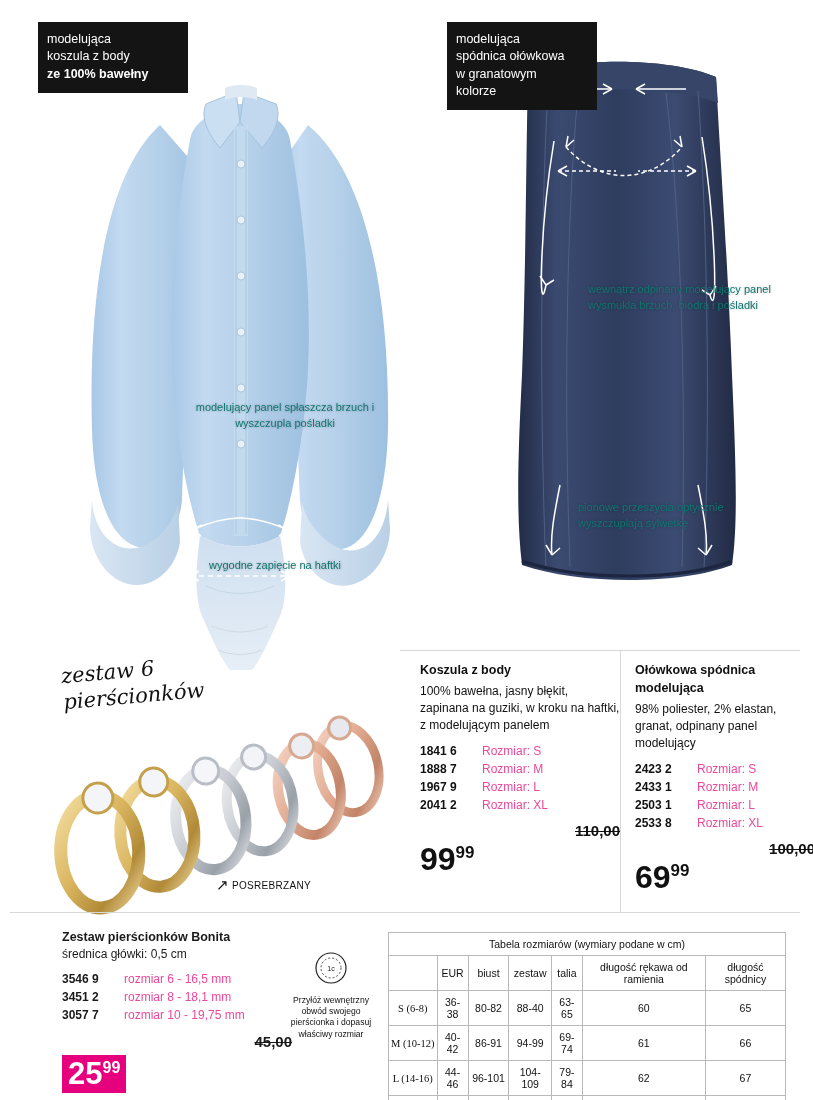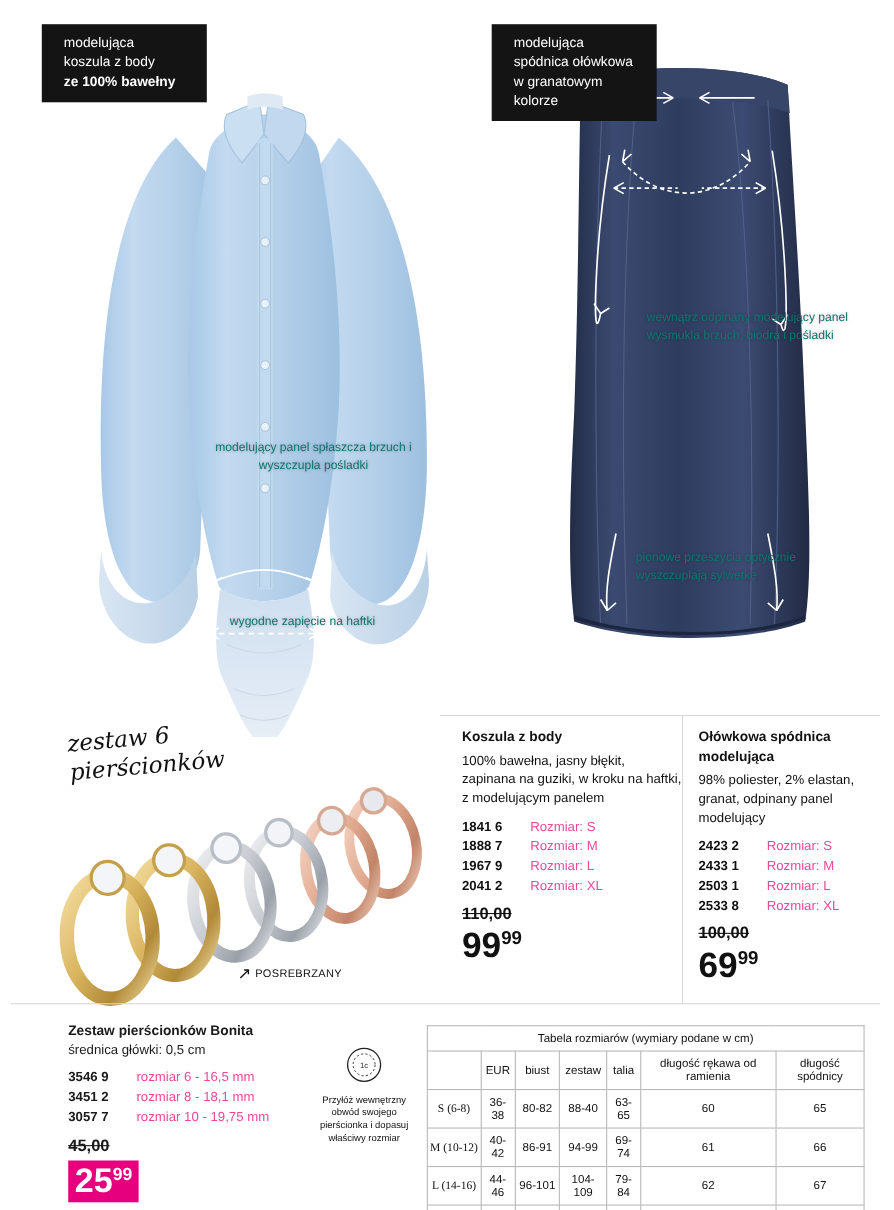--- a/index.html
+++ b/index.html
@@ -14,21 +14,21 @@
   }
   .page { position: relative; width: 813px; height: 1100px; }
 
   
   .callout {
     position: absolute;
     background: #141414;
     color: #ffffff;
     font-size: 12.5px;
     line-height: 1.38;
-    padding: 9px 12px 10px 20px;
+    padding: 9px 12px 10px 9px;
     z-index: 30;
   }
   #callout-shirt { left: 38px; top: 22px; width: 150px; }
   #callout-skirt { left: 447px; top: 22px; width: 150px; }
 
   
   .shirt-wrap { position:absolute; left:40px; top:30px; width:400px; height:640px; }
   .skirt-wrap { position:absolute; left:470px; top:45px; width:320px; height:560px; }
 
   .ann { position:absolute; color:#0f766e; font-size:11px; line-height:1.45; z-index:20; text-shadow:0 0 3px rgba(0,0,0,.25); }
@@ -52,21 +52,21 @@
   
   .prod { position:absolute; font-size:12px; line-height:1.42; color:#111; }
   #prod-shirt { left:420px; top:662px; width:200px; }
   #prod-skirt { left:635px; top:662px; width:180px; }
   .prod .pname { font-weight:bold; font-size:12.5px; margin-bottom:3px; }
   .prod .pdesc { margin-bottom:9px; }
   .codes { margin-bottom:6px; }
   .code-row { display:flex; gap:10px; margin-bottom:1px; }
   .code-row .c { font-weight:bold; width:52px; }
   .code-row .s { color:#ec4899; }
-  .oldprice { text-decoration: line-through; font-weight:bold; font-size:15px; margin-top:6px; }
+  .oldprice { text-decoration: line-through; font-weight:bold; font-size:15px; margin-top:6px;text-align:right; }
   .newprice { font-weight:bold; font-size:32px; line-height:1; margin-top:2px; }
   .newprice sup { font-size:17px; vertical-align: super; }
 
   
   #ringset { position:absolute; left:62px; top:928px; width:230px; font-size:12px; line-height:1.45; }
   #ringset .pname { font-weight:bold; font-size:12.5px; }
   #ringset .sub { margin-bottom:7px; }
   #ringset .code-row .c { width:52px; }
   #ringset .oldprice { font-size:15px; }
   .magenta {

